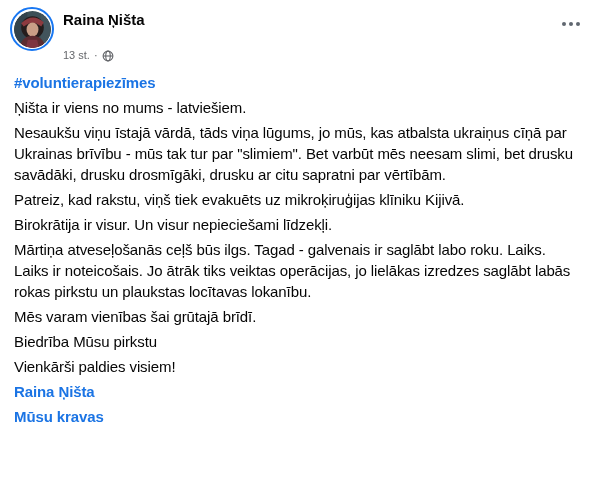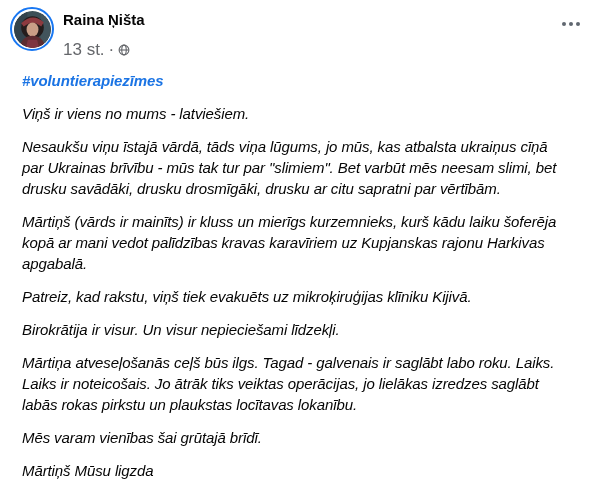--- a/index.html
+++ b/index.html
@@ -11,30 +11,30 @@
   .post{padding:7px 20px 0 10px;position:relative;}
   
   .header{display:flex;align-items:flex-start;}
   .avatar-ring{
     width:37px;height:37px;border:2.5px solid #1877f2;border-radius:50%;
     padding:1.5px;box-sizing:content-box;flex:0 0 auto;cursor:pointer;
   }
   .avatar-ring svg{display:block;border-radius:50%;}
   .header-info{margin-left:9px;padding-top:3px;}
   .author{font-size:15px;font-weight:700;color:#050505;line-height:19px;cursor:pointer;}
-  .meta{font-size:17px;color:#65676b;display:flex;align-items:center;gap:4px;margin-top:12px;line-height:17px;}
+  .meta{font-size:11px;color:#65676b;display:flex;align-items:center;gap:4px;margin-top:18px;line-height:17px;}
   .meta .sep{margin:0 0px;}
   .more-btn{
     position:absolute;right:14px;top:16px;display:flex;gap:3px;align-items:center;
     padding:6px;border-radius:50%;cursor:pointer;border:none;background:transparent;
   }
   .more-btn .dot{width:4px;height:4px;border-radius:50%;background:#606770;}
   
   .content{margin-top:8px;font-size:15px;line-height:21px;color:#050505;letter-spacing:-0.1px;}
-  .content p{margin:12px;font-style:italic;}
+  .content p{margin:4px;}
   a.link{color:#1b74e4;font-weight:600;text-decoration:none;cursor:pointer;}
 </style>
 </head>
 <body>
 
 <div class="post">
 
   <div class="header">
     <div class="avatar-ring">
       <svg width="37" height="37" viewBox="0 0 36 36">
@@ -72,25 +72,25 @@
   </div>
 
   <button class="more-btn" aria-label="options">
     <span class="dot"></span>
     <span class="dot"></span>
     <span class="dot"></span>
   </button>
 
   <div class="content">
     <p><a class="link">#voluntierapiezīmes</a></p>
-    <p>Viņš ir viens no mums - latviešiem.</p>
+    <p>Ņišta ir viens no mums - latviešiem.</p>
     <p>Nesaukšu viņu īstajā vārdā, tāds viņa lūgums, jo mūs, kas atbalsta ukraiņus cīņā par Ukrainas brīvību - mūs tak tur par "slimiem". Bet varbūt mēs neesam slimi, bet drusku savādāki, drusku drosmīgāki, drusku ar citu sapratni par vērtībām.</p>
-    <p>Mārtiņš (vārds ir mainīts) ir kluss un mierīgs kurzemnieks, kurš kādu laiku šoferēja kopā ar mani vedot palīdzības kravas karavīriem uz Kupjanskas rajonu Harkivas apgabalā.</p>
     <p>Patreiz, kad rakstu, viņš tiek evakuēts uz mikroķiruģijas klīniku Kijivā.</p>
     <p>Birokrātija ir visur. Un visur nepieciešami līdzekļi.</p>
     <p>Mārtiņa atveseļošanās ceļš būs ilgs. Tagad - galvenais ir saglābt labo roku. Laiks. Laiks ir noteicošais. Jo ātrāk tiks veiktas operācijas, jo lielākas izredzes saglābt labās rokas pirkstu un plaukstas locītavas lokanību.</p>
     <p>Mēs varam vienības šai grūtajā brīdī.</p>
-    <p>Mārtiņš Mūsu ligzda</p>
+    <p>Biedrība Mūsu pirkstu</p>
+    <p>Vienkārši paldies visiem!</p>
     <p><a class="link">Raina Ņišta</a></p>
     <p><a class="link">Mūsu kravas</a></p>
   </div>
 
 </div>
 
 </body></html>

